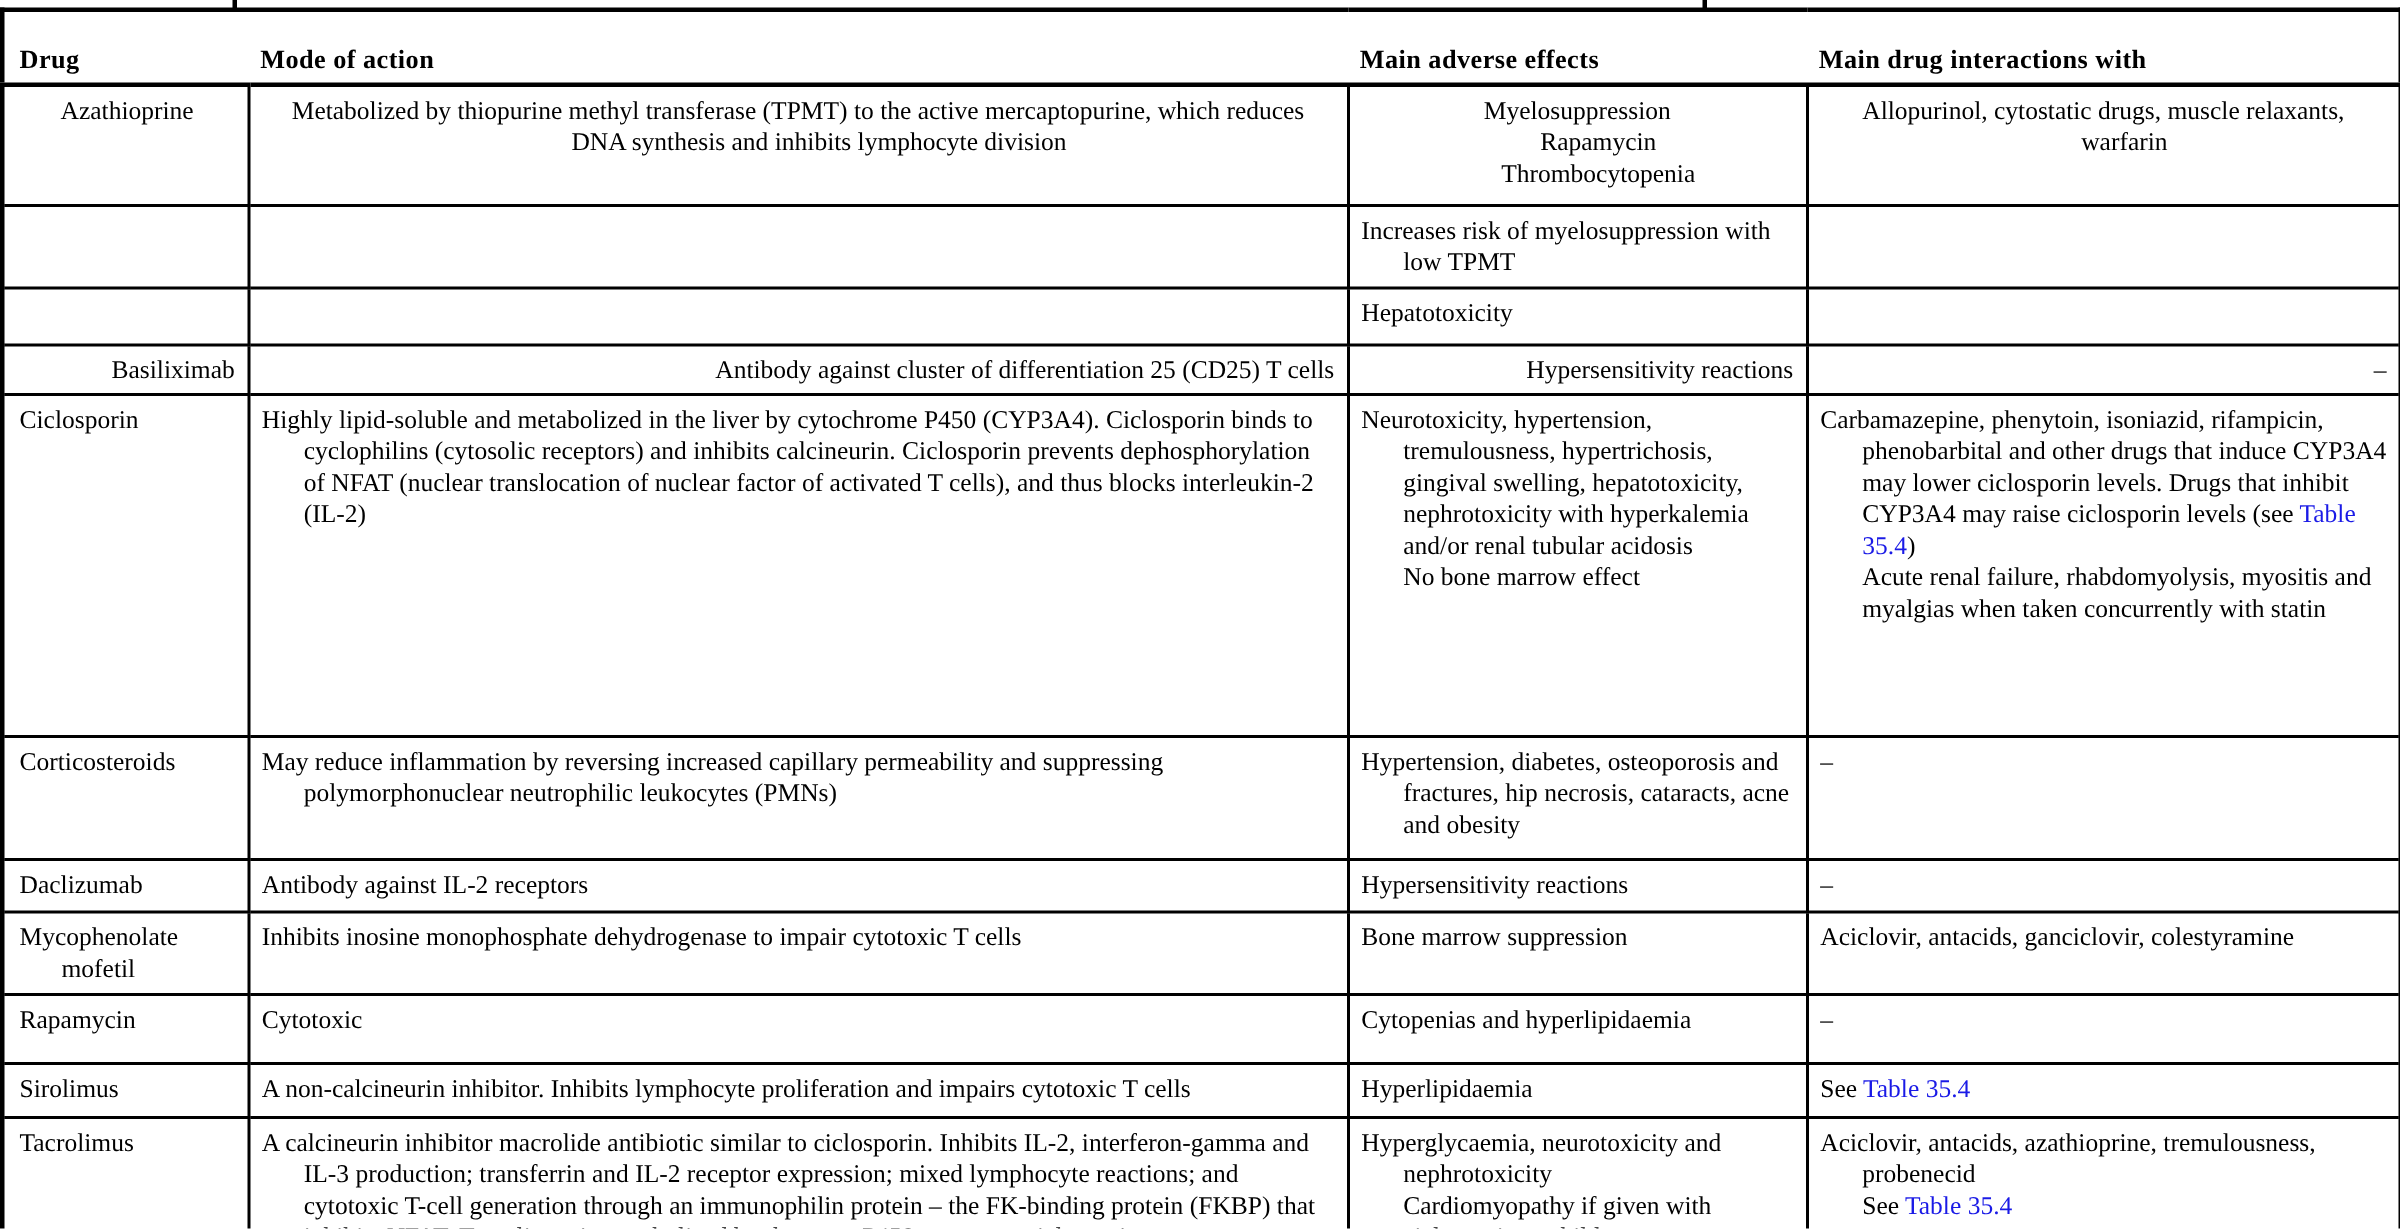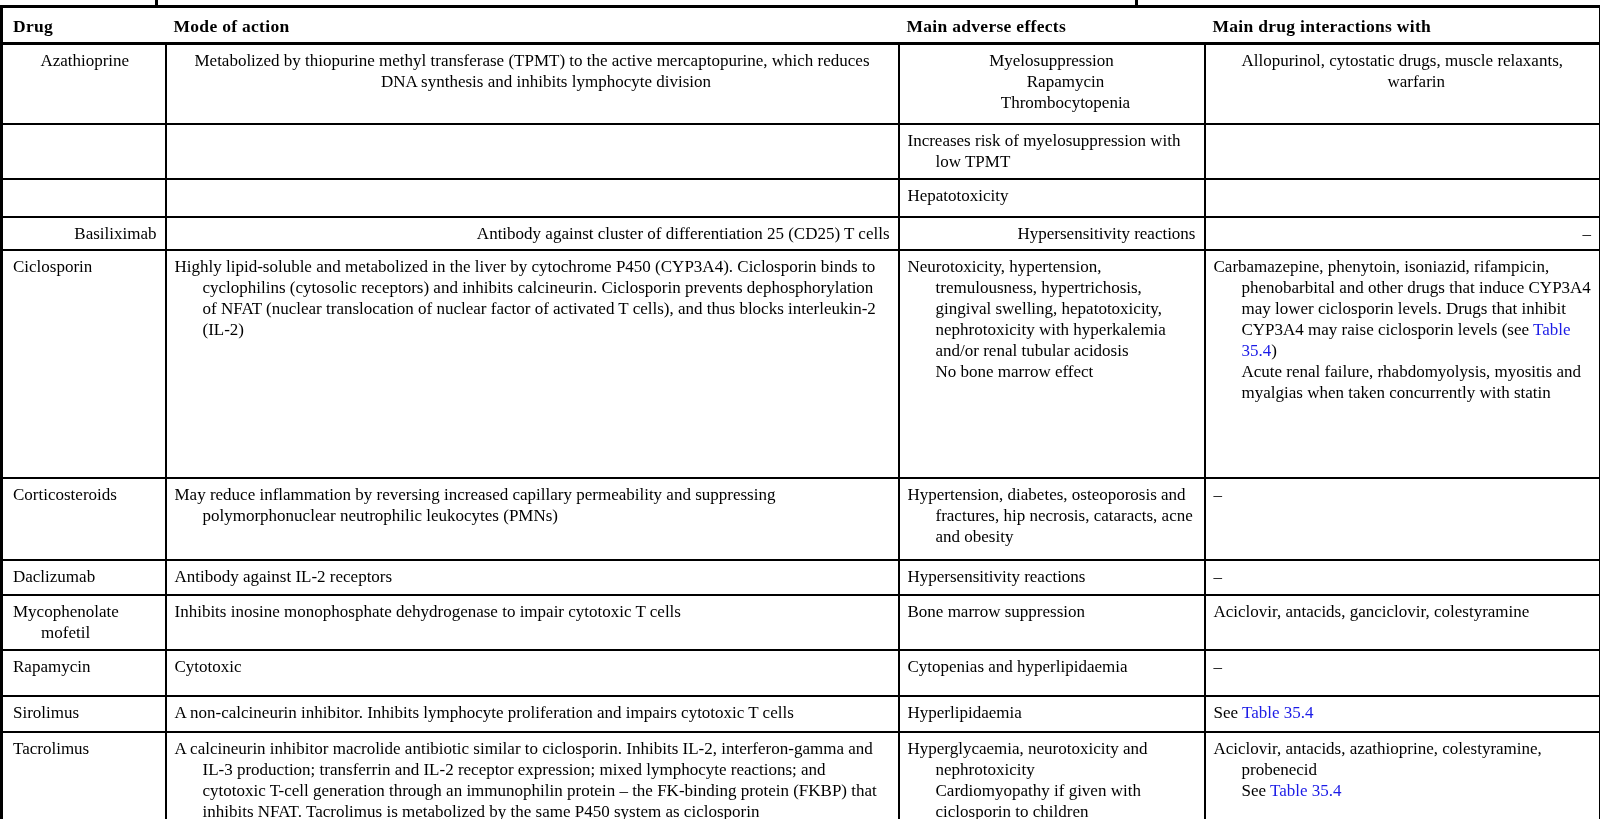--- a/index.html
+++ b/index.html
@@ -9,21 +9,21 @@
   .tick-1{left:155px;}
   .tick-2{left:1135px;}
   table.drug-table{
     position:absolute;left:0;top:5px;width:1599px;
     border-collapse:collapse;table-layout:fixed;
     border:3px solid #000;border-bottom:4px solid #000;
   }
   col.c1{width:164px;} col.c2{width:733px;} col.c3{width:306px;} col.c4{width:396px;}
   th{
     font-size:17.5px;font-weight:bold;text-align:left;letter-spacing:.3px;
-    padding:8px 8px 5px 8px;border:none;border-bottom:3px solid #000;vertical-align:middle;
+    padding:21px 8px 5px 8px;border:none;border-bottom:3px solid #000;vertical-align:middle;
     white-space:nowrap;overflow:hidden;
   }
   th.drug{padding-left:10px;}
   thead tr{height:37px;}
   td{
     font-size:17px;line-height:21px;vertical-align:top;
     border:2px solid #000;padding:5px 8px 2px 8px;overflow:hidden;
   }
   td.drug{padding-left:10px;}
   .p{padding-left:28px;text-indent:-28px;margin:0;}
@@ -201,19 +201,19 @@
             <div class="p">Tacrolimus</div>
           </td>
           <td>
             <div class="p">A calcineurin inhibitor macrolide antibiotic similar to ciclosporin. Inhibits IL-2, interferon-gamma and IL-3 production; transferrin and IL-2 receptor expression; mixed lymphocyte reactions; and cytotoxic T-cell generation through an immunophilin protein – the FK-binding protein (FKBP) that inhibits NFAT. Tacrolimus is metabolized by the same P450 system as ciclosporin</div>
           </td>
           <td>
             <div class="p">Hyperglycaemia, neurotoxicity and nephrotoxicity</div>
             <div class="p sub">Cardiomyopathy if given with ciclosporin to children</div>
           </td>
           <td>
-            <div class="p">Aciclovir, antacids, azathioprine, colestyramine, probenecid</div>
+            <div class="p">Aciclovir, antacids, azathioprine, tremulousness, probenecid</div>
             <div class="p sub">See <a class="xref" href="#">Table 35.4</a></div>
           </td>
         </tr>
       </tbody>
   </table>
 </div>
 
 </body></html>

